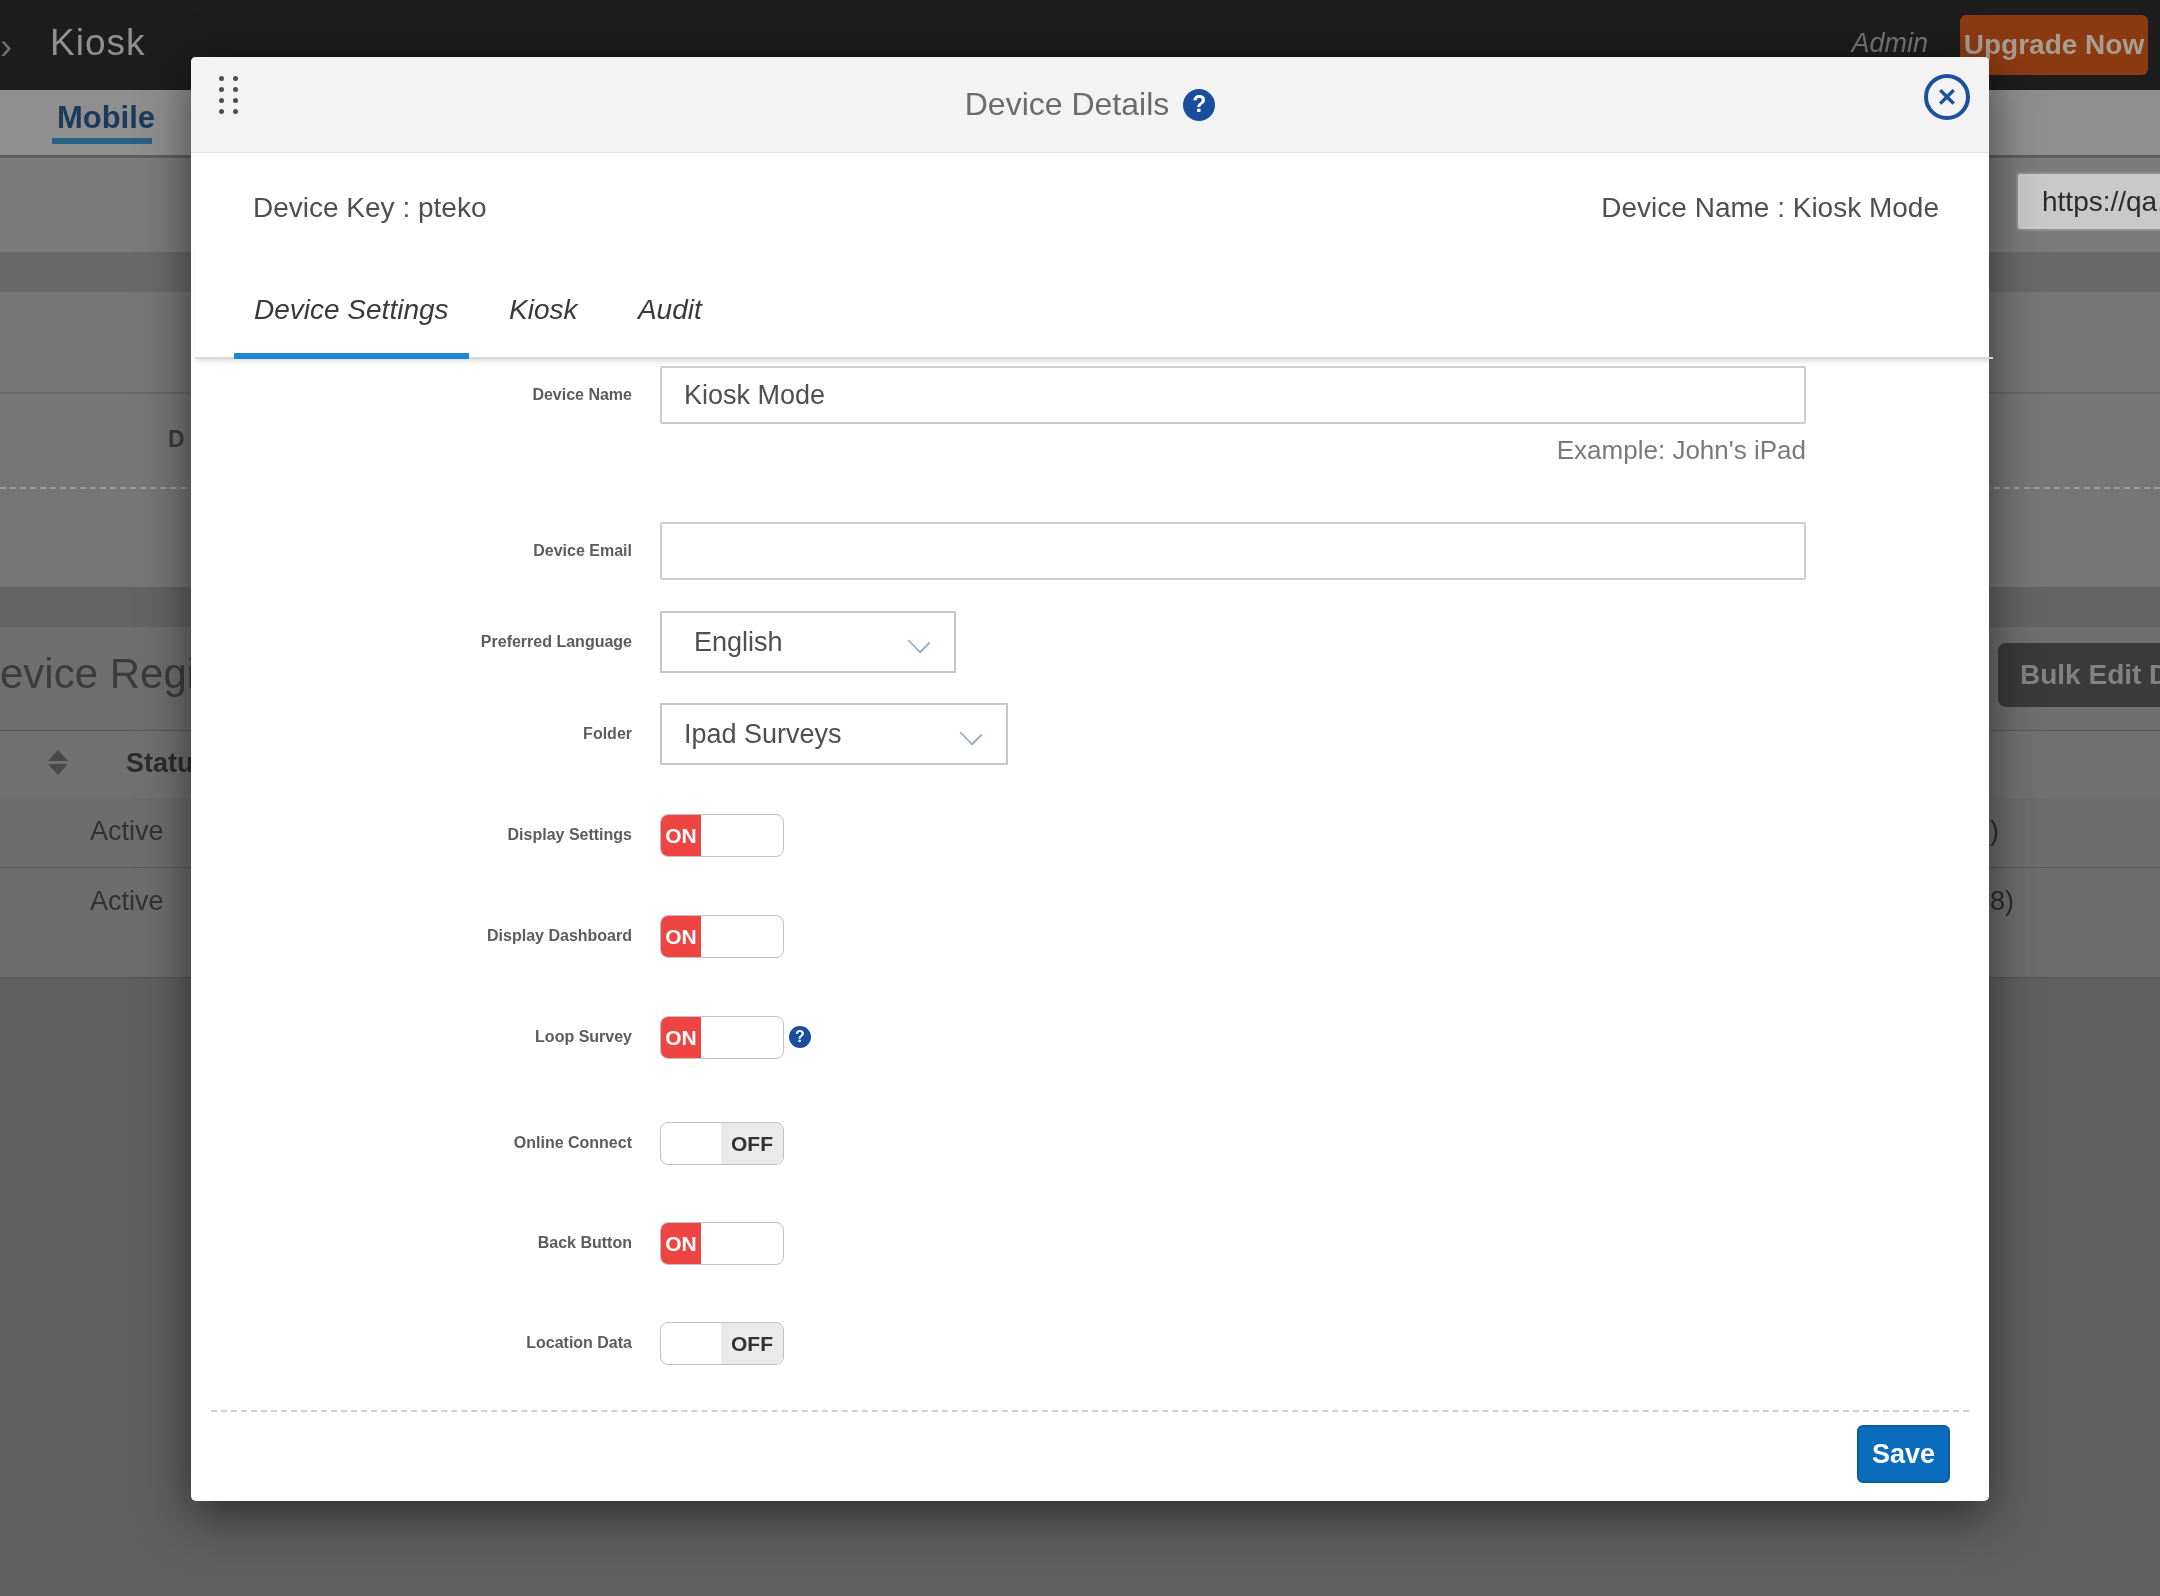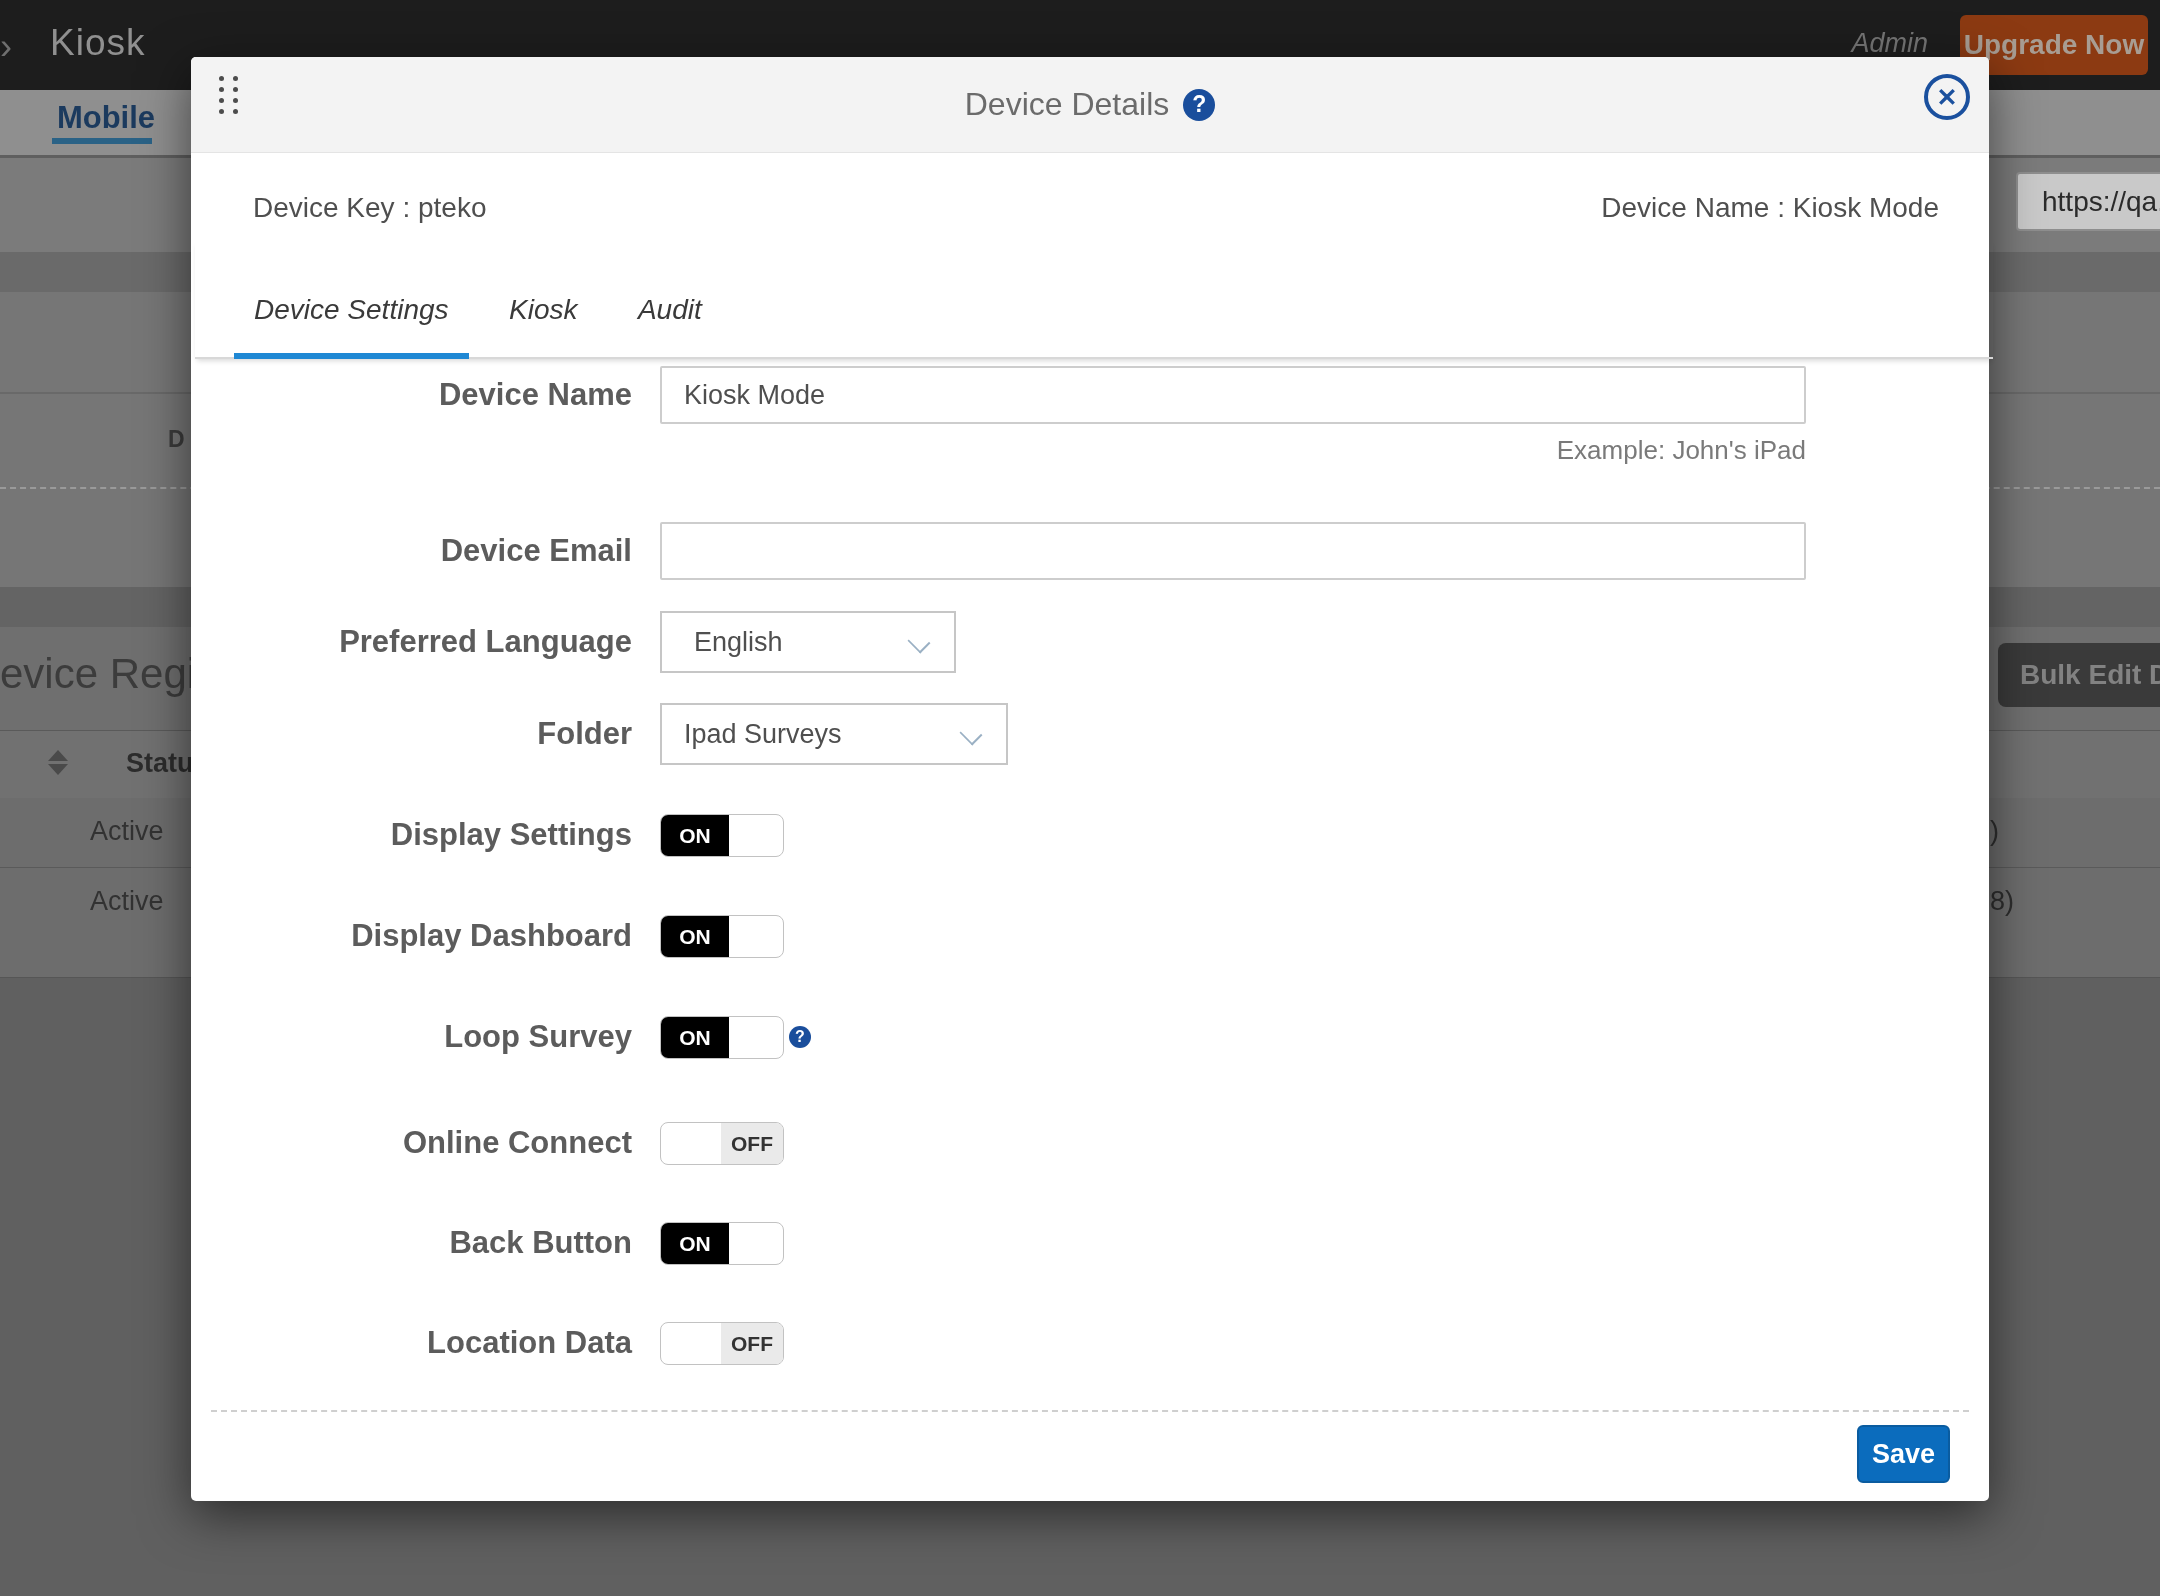--- a/index.html
+++ b/index.html
@@ -65,31 +65,31 @@
     font-size:25px;font-weight:bold;cursor:pointer;background:transparent;}
   .keyrow{position:absolute;left:0;top:95px;width:100%;height:88px;box-sizing:border-box;
     padding:40px 50px 0 62px;display:flex;justify-content:space-between;font-size:28px;color:#4f4f4f;}
   .tabsrow{position:absolute;left:4px;top:183px;width:100%;height:119px;box-sizing:border-box;padding-left:39px;
     border-bottom:2px solid #d8d8d8;box-shadow:0 4px 5px -2px rgba(0,0,0,.15);font-style:italic;}
   .tab{display:inline-block;position:relative;height:117px;line-height:140px;padding:0 20px;margin-right:16px;
     font-size:28px;color:#3a3a3a;cursor:pointer;}
   .tab.active::after{content:"";position:absolute;left:0;right:0;bottom:-2px;height:6px;background:#1f88d4;}
   .form{position:absolute;left:0;top:302px;width:100%;height:1142px;}
   .frow{position:absolute;left:0;width:100%;}
-  .flabel{position:absolute;left:0;top:0;width:441px;text-align:right;font-weight:bold;font-size:31px;color:#5c5c5c;}
+  .flabel{position:absolute;left:0;top:0;width:441px;text-align:right;font-weight:bold;font-size:16px;color:#5c5c5c;}
   .text-input{position:absolute;left:469px;top:0;width:1146px;height:58px;border:2px solid #cdcdcd;border-radius:2px;
     box-sizing:border-box;font-size:27px;color:#4f4f4f;padding:0 22px;font-family:"Liberation Sans",sans-serif;background:#fff;}
   .hint{position:absolute;left:469px;width:1146px;text-align:right;font-size:26px;color:#7a7a7a;}
   .select{position:absolute;left:469px;top:0;height:62px;border:2px solid #c6c6c6;box-sizing:border-box;
     font-size:27px;color:#4f4f4f;display:flex;align-items:center;padding-left:22px;cursor:pointer;background:#fff;}
   .chevron{position:absolute;right:26px;top:20px;width:16px;height:16px;border-right:2px solid #9ab0c4;
     border-bottom:2px solid #9ab0c4;transform:rotate(45deg) scale(1,.8);}
   .toggle{position:absolute;left:469px;top:0;width:122px;height:41px;border:1px solid #c2c2c2;border-radius:8px;
     display:flex;overflow:hidden;background:#fff;cursor:pointer;box-sizing:content-box;}
-  .toggle .on-seg{width:68px;background:#000000;color:#fff;font-weight:bold;font-size:21px;
+  .toggle .on-seg{width:40px;background:#ef4444;color:#fff;font-weight:bold;font-size:21px;
     display:flex;align-items:center;justify-content:center;}
   .toggle .off-seg{width:62px;margin-left:auto;background:#eaeaea;color:#333;font-weight:bold;font-size:21px;
     display:flex;align-items:center;justify-content:center;}
   .tlabel{line-height:41px;}
   .help-small{position:absolute;left:598px;top:10px;width:22px;height:22px;border-radius:50%;background:#1a4e9c;
     color:#fff;font-weight:bold;font-size:16px;display:flex;align-items:center;justify-content:center;cursor:pointer;}
   .footer-divider{position:absolute;left:20px;top:1353px;width:1758px;border-top:2px dashed #cfcfcf;}
   .save-btn{position:absolute;left:1666px;top:1368px;width:93px;height:58px;background:#0b6cbd;border:2px solid #0a5ca0;
     border-radius:6px;color:#fff;font-weight:bold;font-size:27px;display:flex;align-items:center;justify-content:center;cursor:pointer;box-sizing:border-box;}
 </style>

